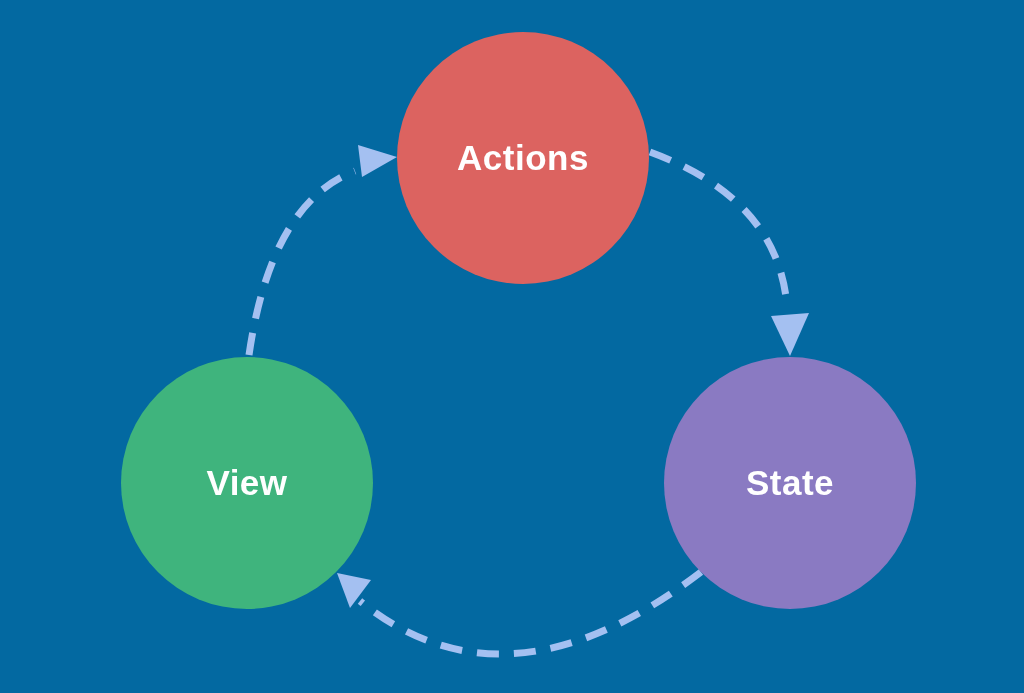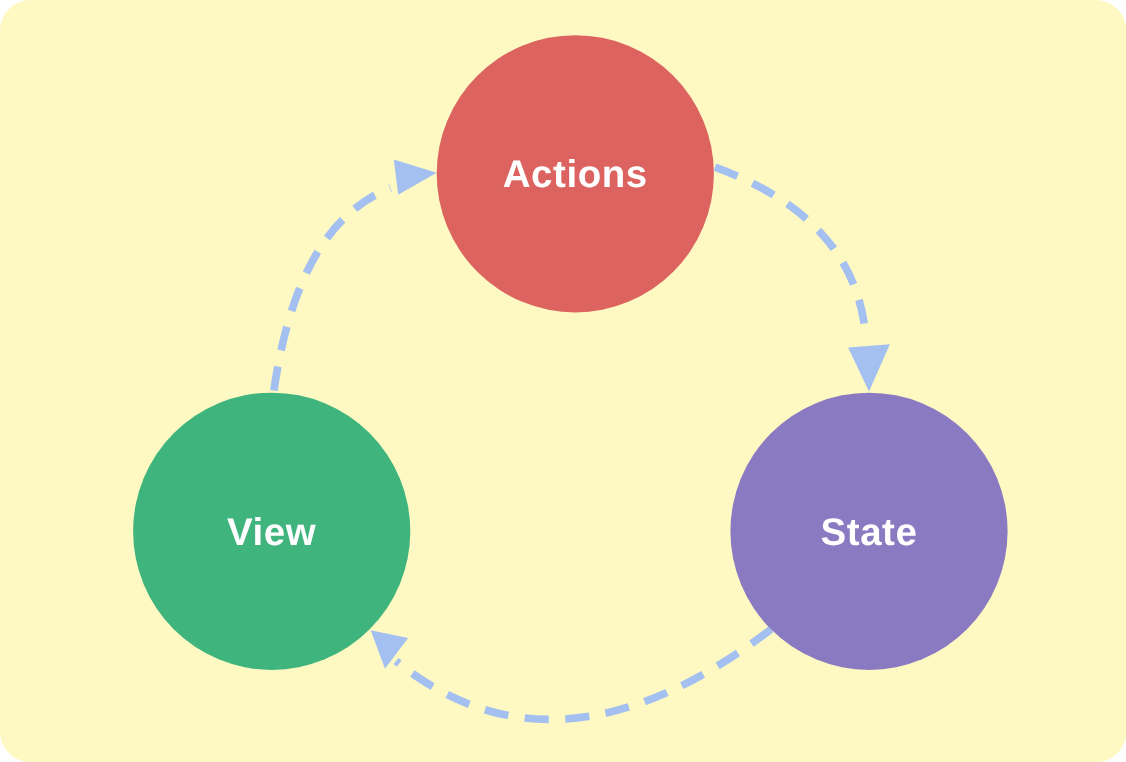--- a/index.html
+++ b/index.html
@@ -4,24 +4,23 @@
 <style>
   html, body {
     margin: 0;
     padding: 0;
     background: #ffffff;
   }
   .stage {
     position: relative;
     width: 1024px;
     height: 693px;
-    background: #fef9c3;
+    background: #0369a1;
     overflow: hidden;
     font-family: "Liberation Sans", sans-serif;
-    border-radius: 28px;
   }
   svg { display: block; }
   .edge-path {
     fill: none;
     stroke-width: 7;
     stroke-linecap: butt;
     stroke-dasharray: 22 15;
   }
   .node-label {
     font-family: "Liberation Sans", "DejaVu Sans", sans-serif;

